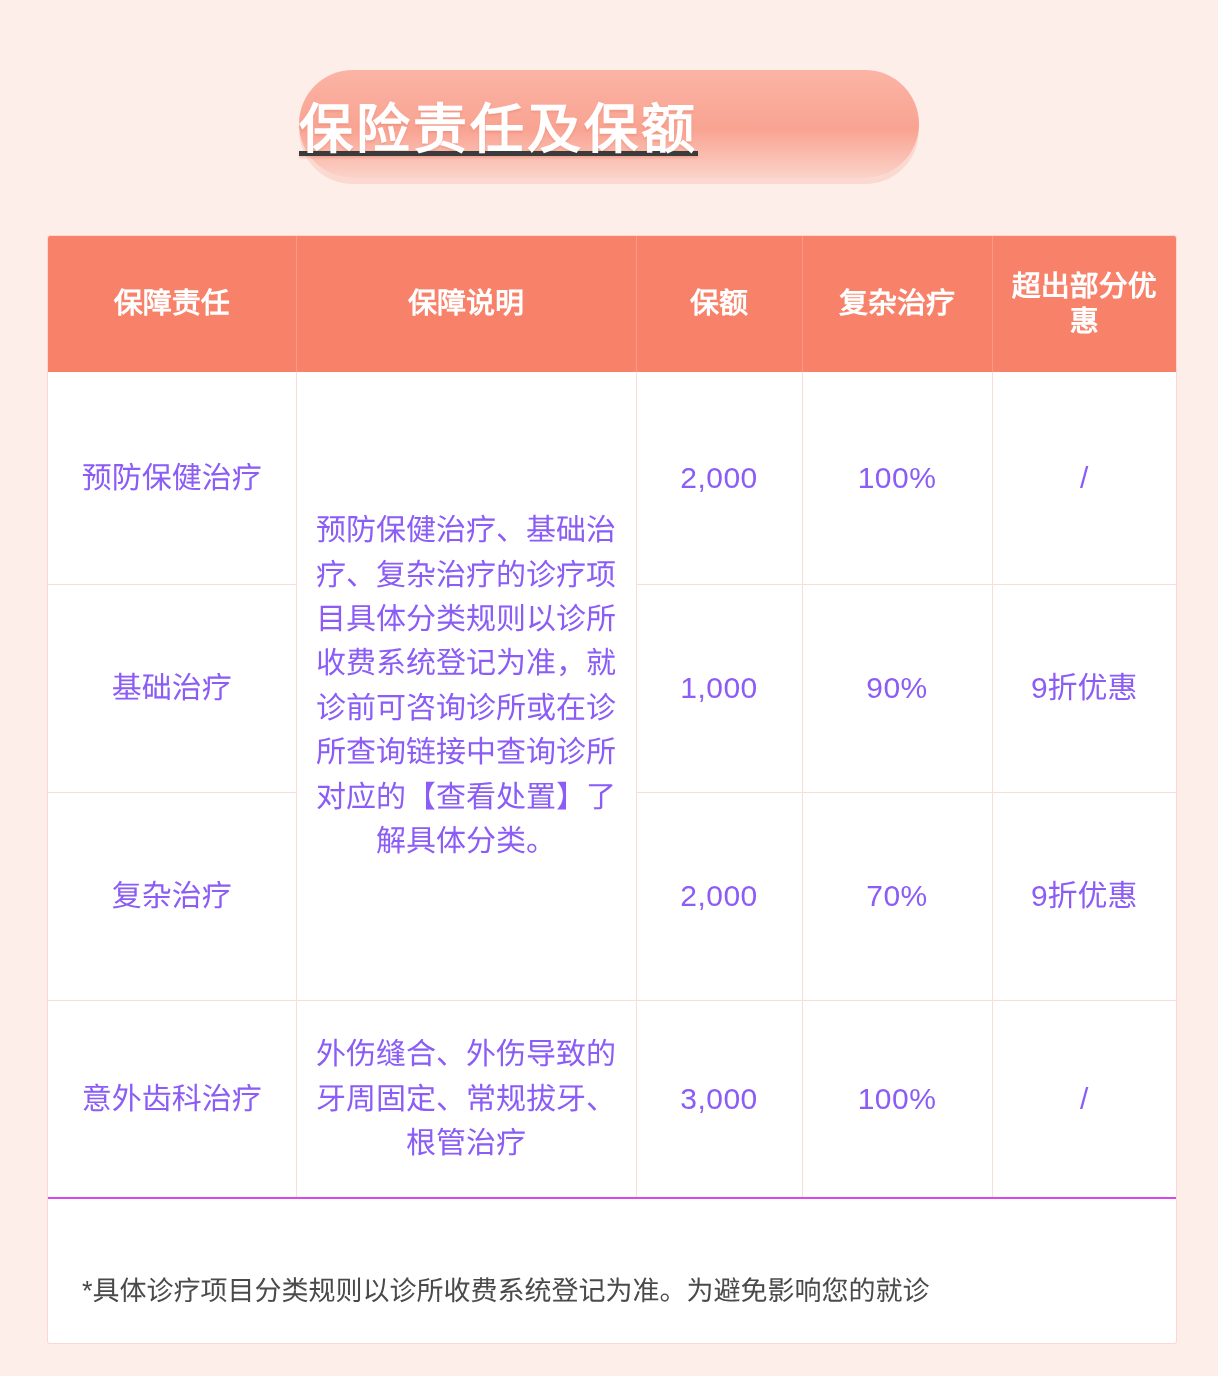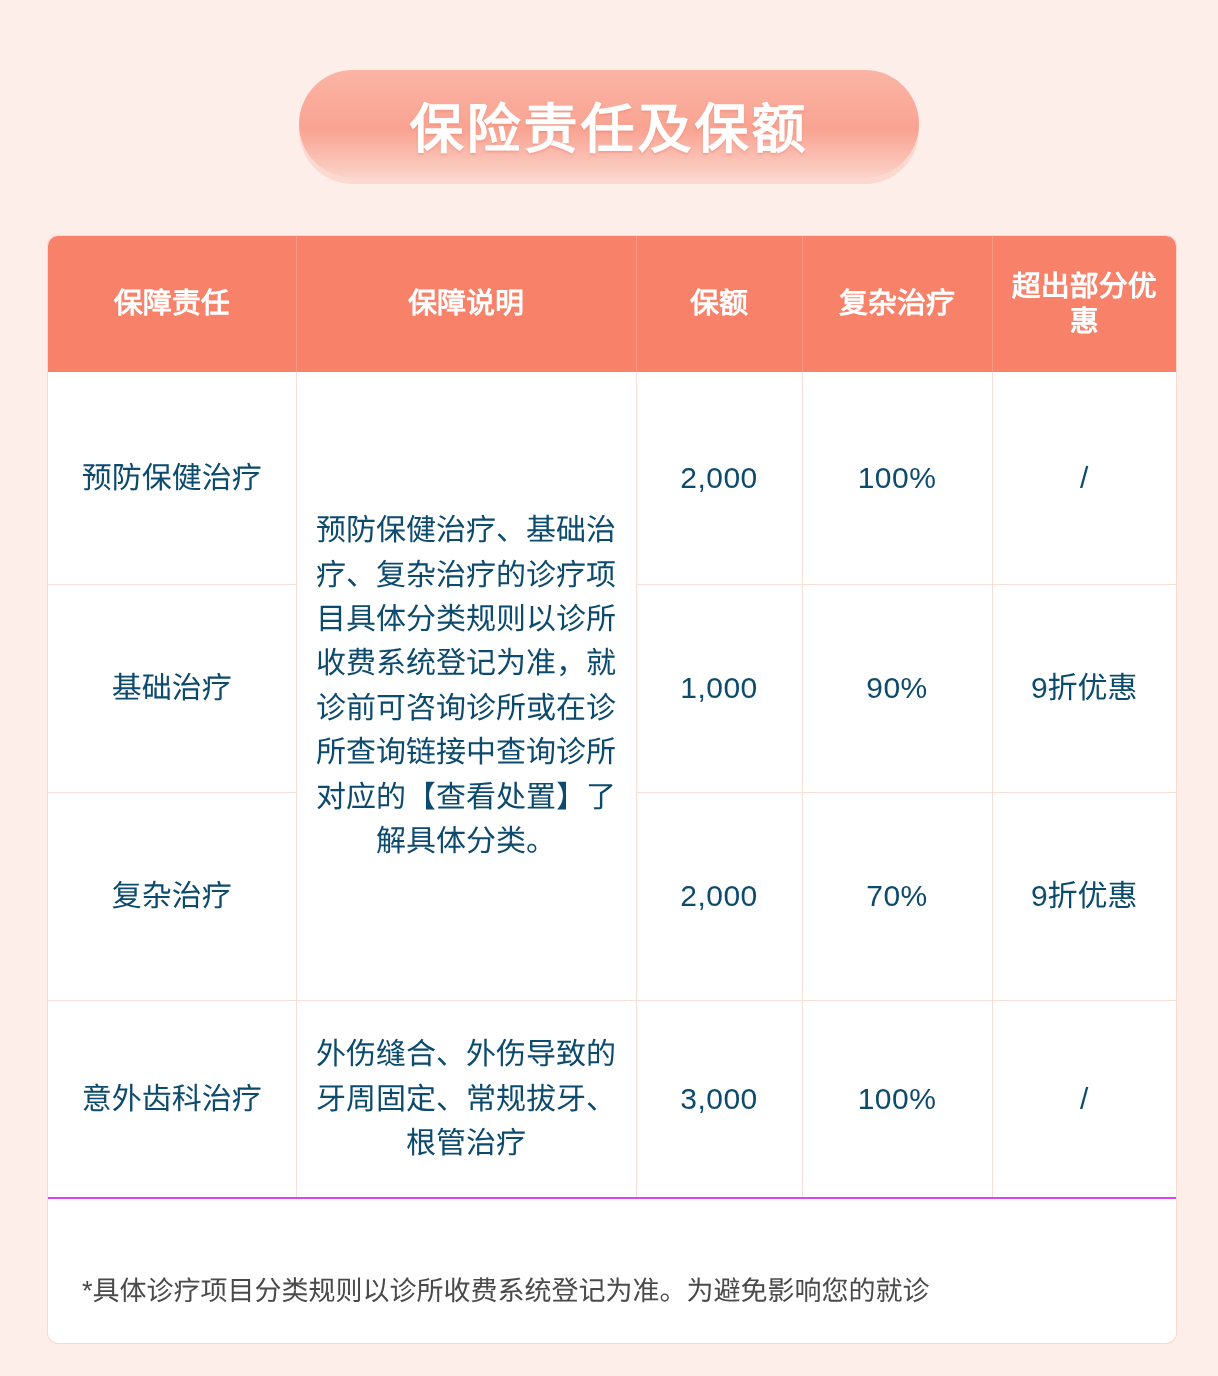--- a/index.html
+++ b/index.html
@@ -29,39 +29,40 @@
     display: flex;
     justify-content: center;
   }
   .title-pill {
     width: 620px;
     height: 108px;
     border-radius: 54px;
     background: linear-gradient(180deg, #fbb4a4 0%, #f9a392 55%, #fbd3c9 100%);
     display: flex;
     align-items: center;
-    justify-content: center;
+    justify-content: flex-start;
     box-shadow: 0 6px 0 rgba(250, 200, 188, .55);
+    text-decoration: underline;
   }
   .title-text {
     font-size: 54px;
     font-weight: bold;
     color: #ffffff;
     letter-spacing: 3px;
     text-shadow: 0 2px 2px rgba(226, 120, 97, .35);
   }
 
   
   .table-card {
     position: absolute;
     left: 48px;
     top: 236px;
     width: 1128px;
     background: #ffffff;
-    border-radius: 10px;
+    border-radius: 2px;
     overflow: hidden;
     box-shadow: 0 0 0 1px rgba(250, 214, 205, .9);
   }
 
   table.ins-table {
     width: 100%;
     border-collapse: collapse;
     table-layout: fixed;
   }
 
@@ -82,21 +83,21 @@
   col.c-duty     { width: 248px; }
   col.c-desc     { width: 340px; }
   col.c-amount   { width: 166px; }
   col.c-ratio    { width: 190px; }
   col.c-discount { width: 184px; }
 
   table.ins-table td {
     border-right: 1px solid #f9ded7;
     border-bottom: 1px solid #f9ded7;
     font-size: 30px;
-    color: #0c4a6e;
+    color: #8b5cf6;
     text-align: center;
     vertical-align: middle;
     padding: 10px 6px;
     line-height: 1.48;
   }
   table.ins-table td:last-child { border-right: none; }
   table.ins-table tr:last-child td { border-bottom: 2px solid #d946ef; }
 
   .row-h1 { height: 212px; }
   .row-h2 { height: 208px; }

